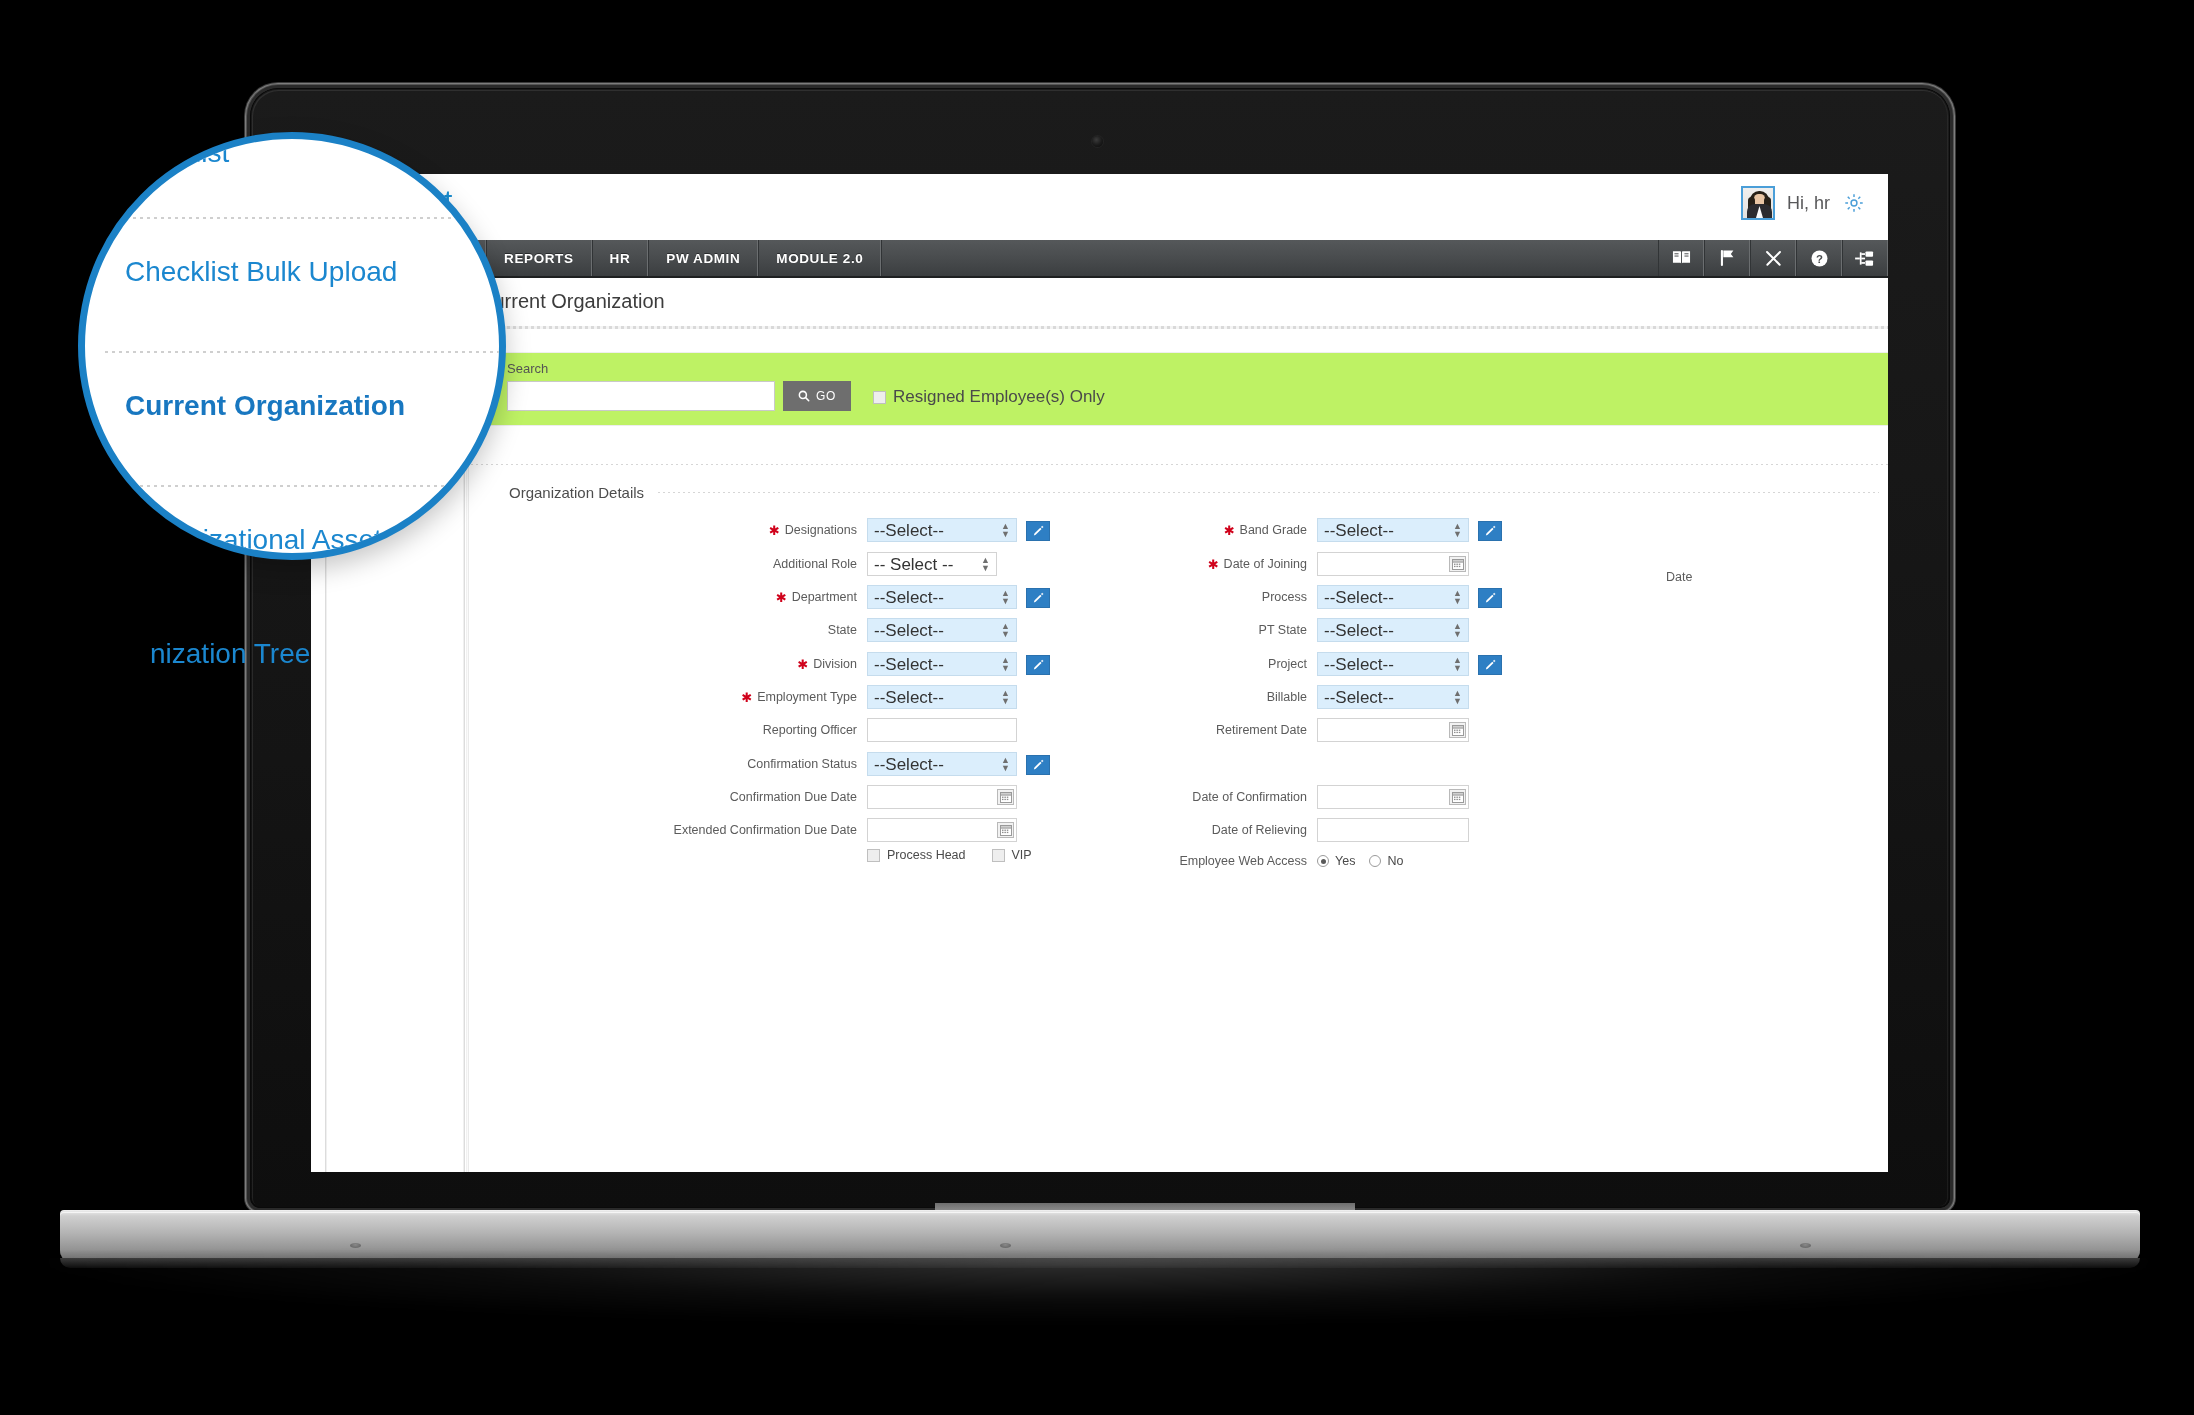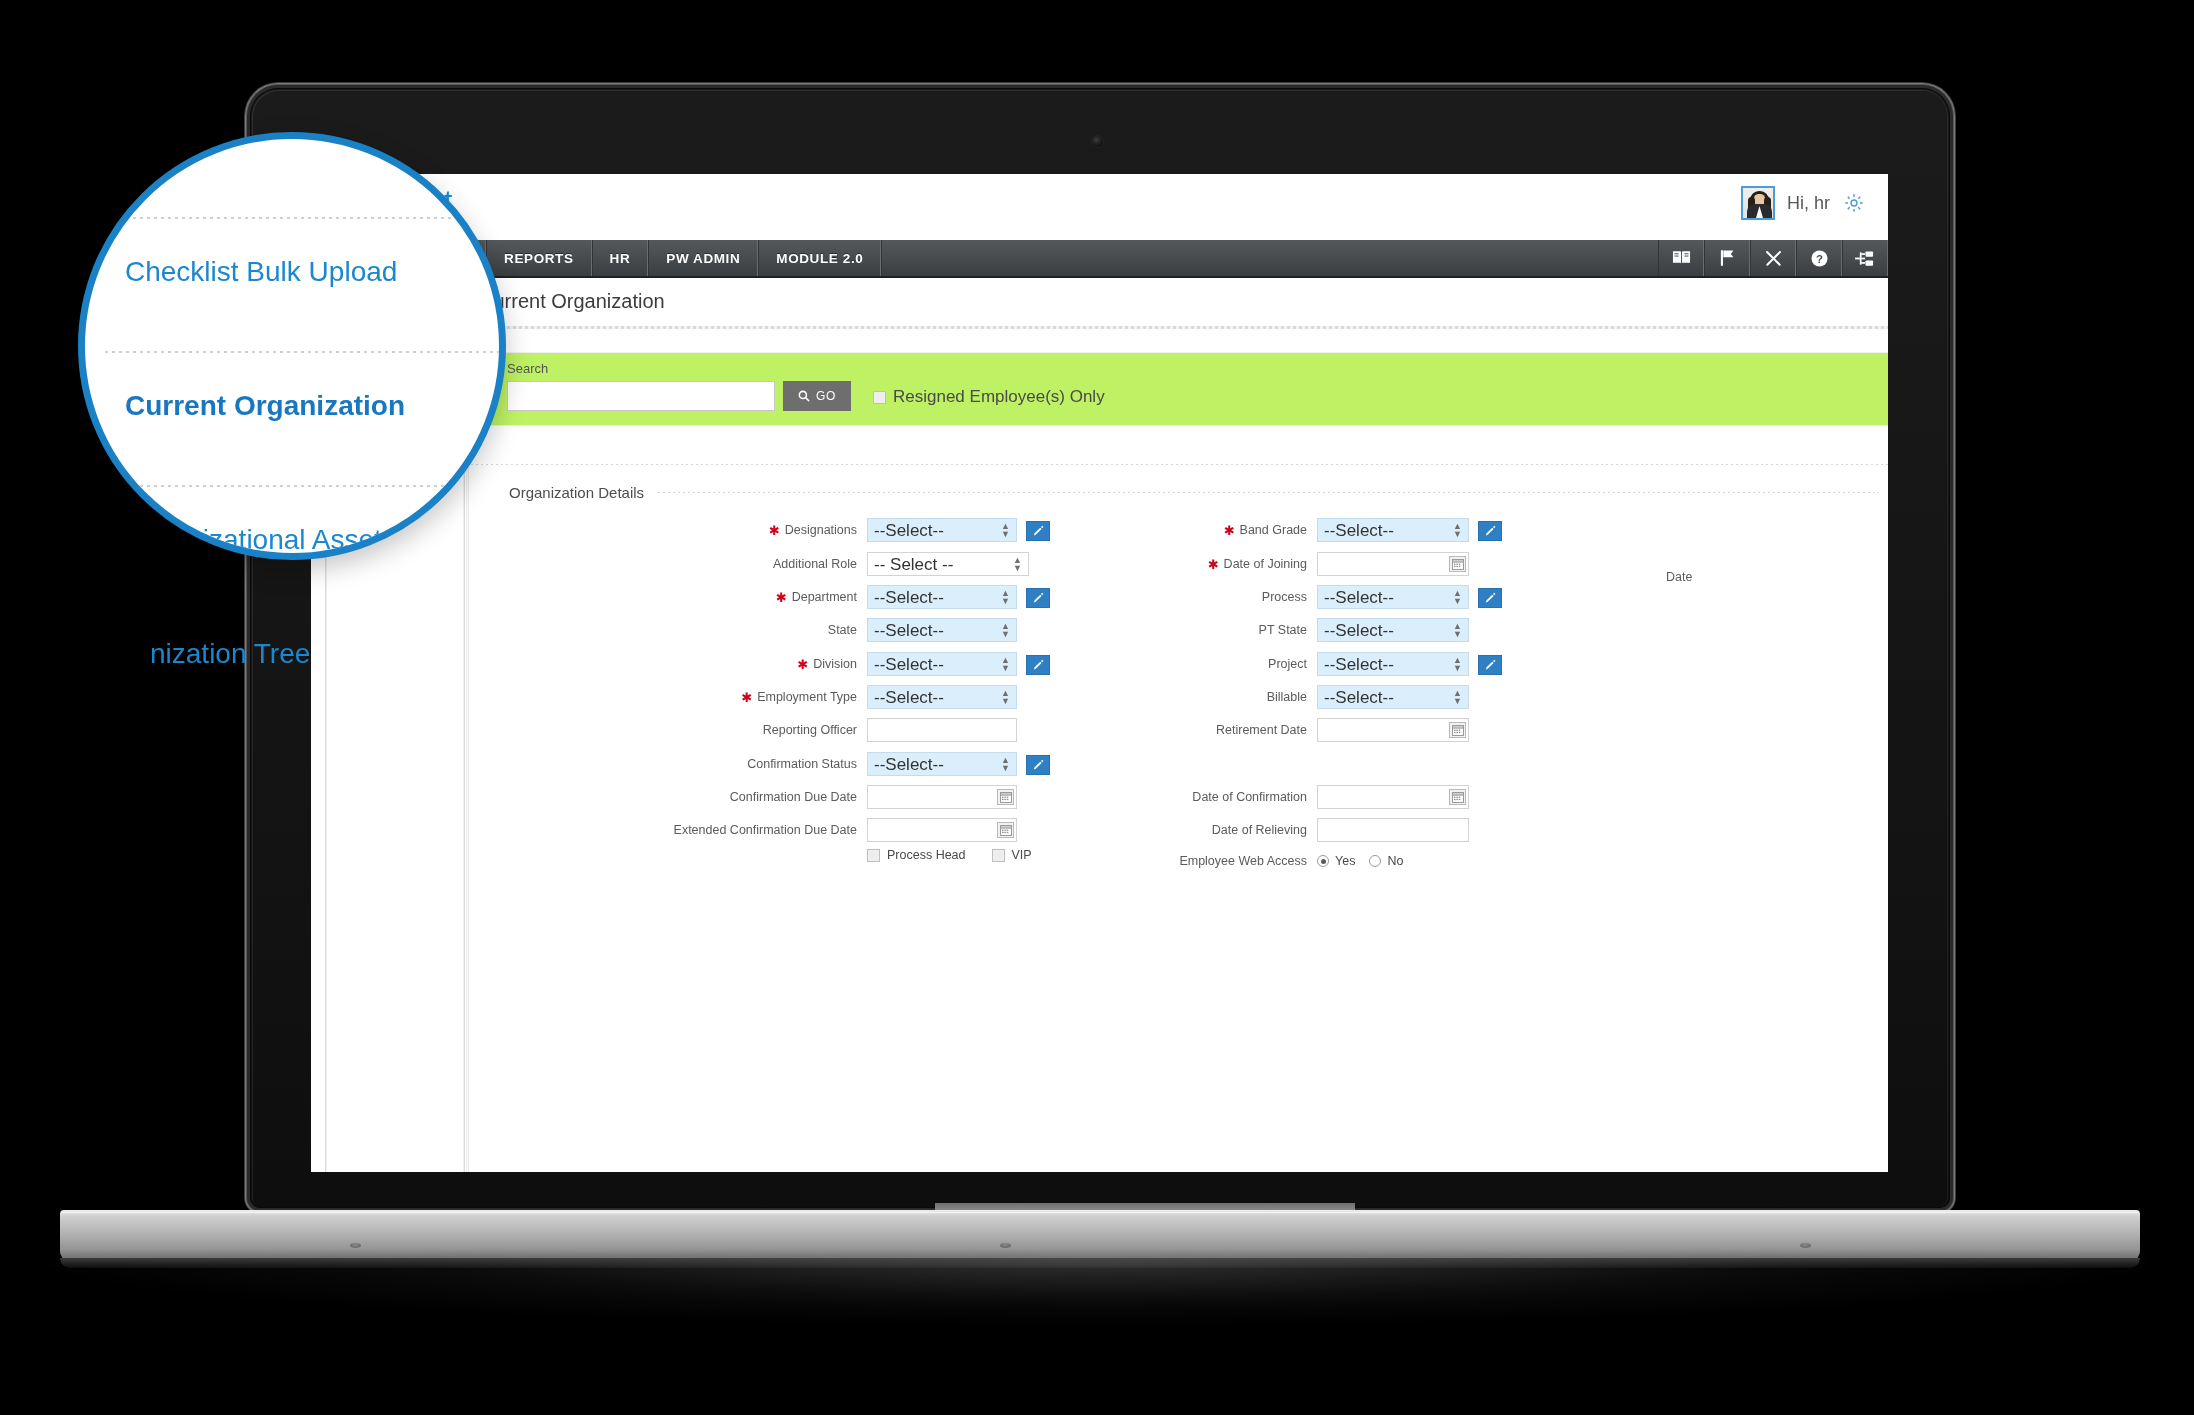--- a/index.html
+++ b/index.html
@@ -452,21 +452,21 @@
                     <svg width="13" height="13" viewBox="0 0 14 14">
                       <path d="M2 11.2l.6-2 6.3-6.3 1.4 1.4-6.3 6.3-2 .6z" fill="#ffffff"></path>
                       <path d="M9.6 2.2l1.4-1.4 1.4 1.4-1.4 1.4z" fill="#e8eef5"></path>
                     </svg>
                   </span></div>
               </div>
               <div class="frow" style="left: 116px; top: 34px;">
                 <div class="flabel" style="width: 270px;">
                   <span>Additional Role</span>
                 </div>
-                <div class="fctl"><span class="selwrap"><select class="sel plain" style="width: 162px;"><option>-- Select --</option></select><span class="spin">▲<br>▼</span></span></div>
+                <div class="fctl"><span class="selwrap"><select class="sel plain" style="width: 130px;"><option>-- Select --</option></select><span class="spin">▲<br>▼</span></span></div>
               </div>
               <div class="frow" style="left: 116px; top: 67px;">
                 <div class="flabel" style="width: 270px;">
                   <span class="req">✱</span>
                   <span>Department</span>
                 </div>
                 <div class="fctl"><span class="selwrap"><select class="sel" style="width: 150px;"><option>--Select--</option></select><span class="spin">▲<br>▼</span></span><span class="editbtn">
                     <svg width="13" height="13" viewBox="0 0 14 14">
                       <path d="M2 11.2l.6-2 6.3-6.3 1.4 1.4-6.3 6.3-2 .6z" fill="#ffffff"></path>
                       <path d="M9.6 2.2l1.4-1.4 1.4 1.4-1.4 1.4z" fill="#e8eef5"></path>
@@ -704,20 +704,21 @@
     <div class="base"></div>
     <div class="base-foot" style="left:350px"></div>
     <div class="base-foot" style="left:1000px"></div>
     <div class="base-foot" style="left:1800px"></div>
     <div class="base-rim"></div>
     <div class="base-shadow"></div>
   </div>
 
   <div class="lens">
     <div class="lens-content" id="lens-content">
+      <div class="lens-item" style="top:-2px;padding-left:96px">klist</div>
       <div class="lens-sep" style="top:78px"></div>
       <div class="lens-sep" style="top:212px"></div>
       <div class="lens-sep" style="top:346px"></div>
       <div class="lens-item" style="top:117px">Checklist Bulk Upload</div>
       <div class="lens-item bold" style="top:251px">Current Organization</div>
       <div class="lens-item" style="top:385px">Organizational Assets</div>
     </div>
   </div>
   <div class="lens-item" style="position:absolute;left:78px;top:638px;width:428px;font-size:28px;color:#1b87cf;padding-left:72px">nization Tree</div>
 

